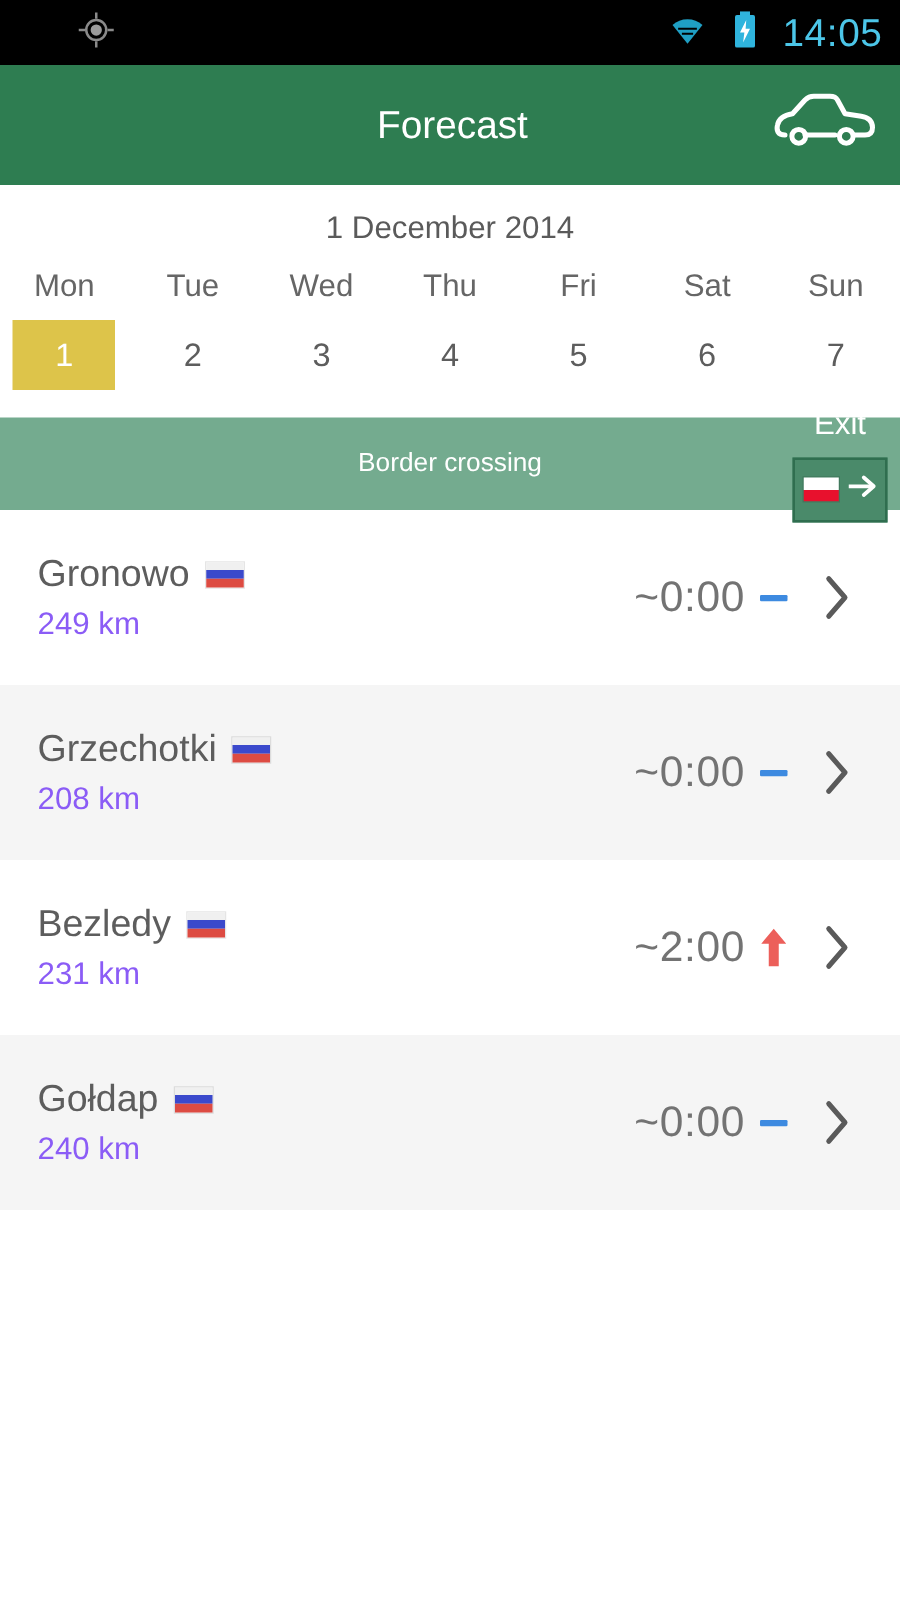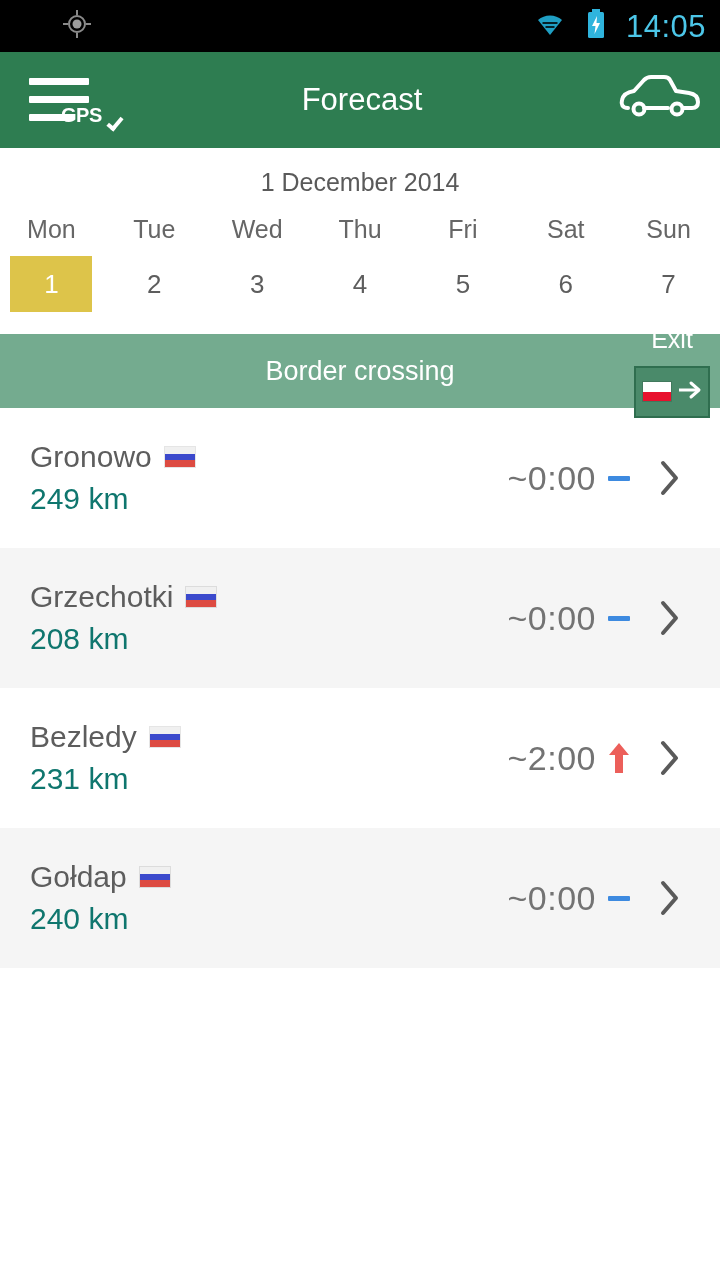--- a/index.html
+++ b/index.html
@@ -98,21 +98,21 @@
 
   
   .section-bar {
     height: 74px; width: 100%;
     background: #74ab8f;
     display: flex; align-items: center;
     position: relative; padding-right: 10px;
   }
   .section-title {
     position: absolute; left: 0; right: 0; text-align: center;
-    color: #ffffff; font-size: 27px;
+    color: #ffffff; font-size: 21px;
   }
   .section-right {
     margin-left: auto; display: flex; align-items: center;
     gap: 12px; z-index: 2; flex-direction: column;
   }
   .exit-label { color: #ffffff; font-size: 25px; }
   .exit-box {
     width: 76px; height: 52px;
     background: #4a8a6a; border: 2px solid #2f6e4f;
     display: flex; align-items: center; justify-content: center;
@@ -139,21 +139,21 @@
   .row-name-line { display: flex; align-items: center; gap: 12px; }
   .row-name { color: #5d5d5d; font-size: 30px; }
   .ru-flag {
     width: 32px; height: 22px;
     display: flex; flex-direction: column;
     border: 1px solid rgba(0,0,0,0.10);
   }
   .ru-flag .w { flex: 1; background: #f0f0f0; }
   .ru-flag .b { flex: 1; background: #3b49cc; }
   .ru-flag .r { flex: 1; background: #dd4b42; }
-  .row-dist { color: #0f766e; font-size: 30px; margin-top: 8px; }
+  .row-dist { color: #8b5cf6; font-size: 25px; margin-top: 8px; }
   .row-right {
     margin-left: auto; display: flex; align-items: center; gap: 0;
   }
   .row-time {
     color: #737373; font-size: 34px; font-weight: 300;
     letter-spacing: 0.5px;
   }
   .trend { width: 46px; display: flex; align-items: center; justify-content: center; }
   .trend-flat {
     width: 22px; height: 5px; background: #3d8ae0; border-radius: 1px;
@@ -190,29 +190,20 @@
         <rect x="6" y="0" width="8" height="3" fill="#2fb4dd"></rect>
         <rect x="2" y="3" width="16" height="26" rx="1.5" fill="#2fb4dd"></rect>
         <path d="M11 7 L6 17 L9.5 17 L8.5 25 L14 14 L10.5 14 Z" fill="#ffffff"></path>
       </svg>
     </span>
     <span class="status-clock">14:05</span>
   </div>
 </div>
 
 <div class="toolbar">
-  <div class="menu-gps">
-    <div class="bars">
-      <span class="bar b1"></span>
-      <span class="bar b2"></span>
-      <span class="bar b3"></span>
-      <span class="gps-text">GPS</span>
-      <span class="gps-check"></span>
-    </div>
-  </div>
   <div class="toolbar-title">Forecast</div>
   <div class="car-btn">
     <span>
       <svg width="84" height="48" viewBox="0 0 84 48">
         <path d="M10 34 C4 34 3 30 4 26 C5 21 10 18 16 17 L26 6 C28 4 30 3 33 3 L46 3 C49 3 51 4 52 6 L58 17 L71 19 C77 20 80 23 80 28 C80 32 78 34 74 34 L66 34 M50 34 L26 34" fill="none" stroke="#ffffff" stroke-width="4" stroke-linecap="round" stroke-linejoin="round"></path>
         <circle cx="21" cy="35" r="5.5" fill="none" stroke="#ffffff" stroke-width="4"></circle>
         <circle cx="59" cy="35" r="5.5" fill="none" stroke="#ffffff" stroke-width="4"></circle>
       </svg>
     </span>
   </div>

